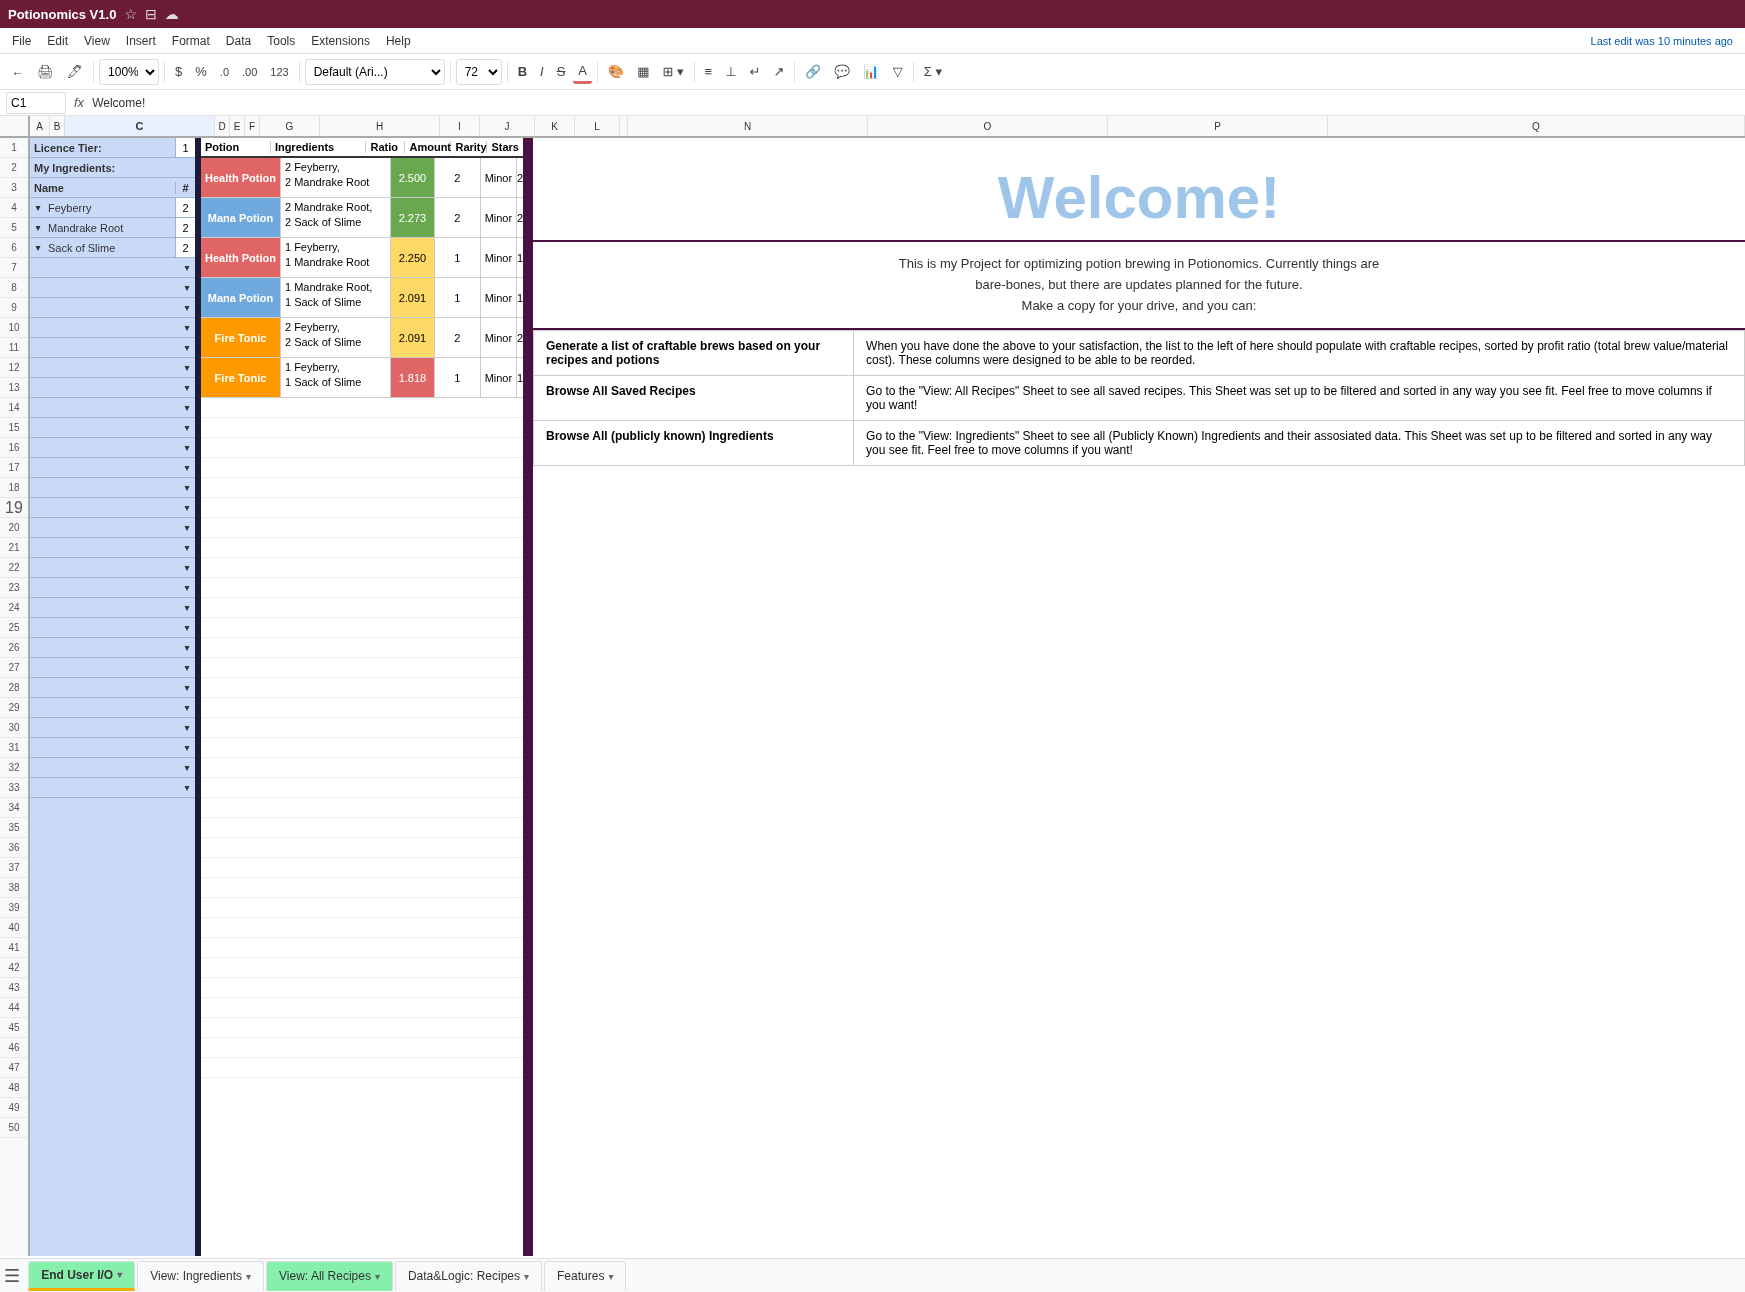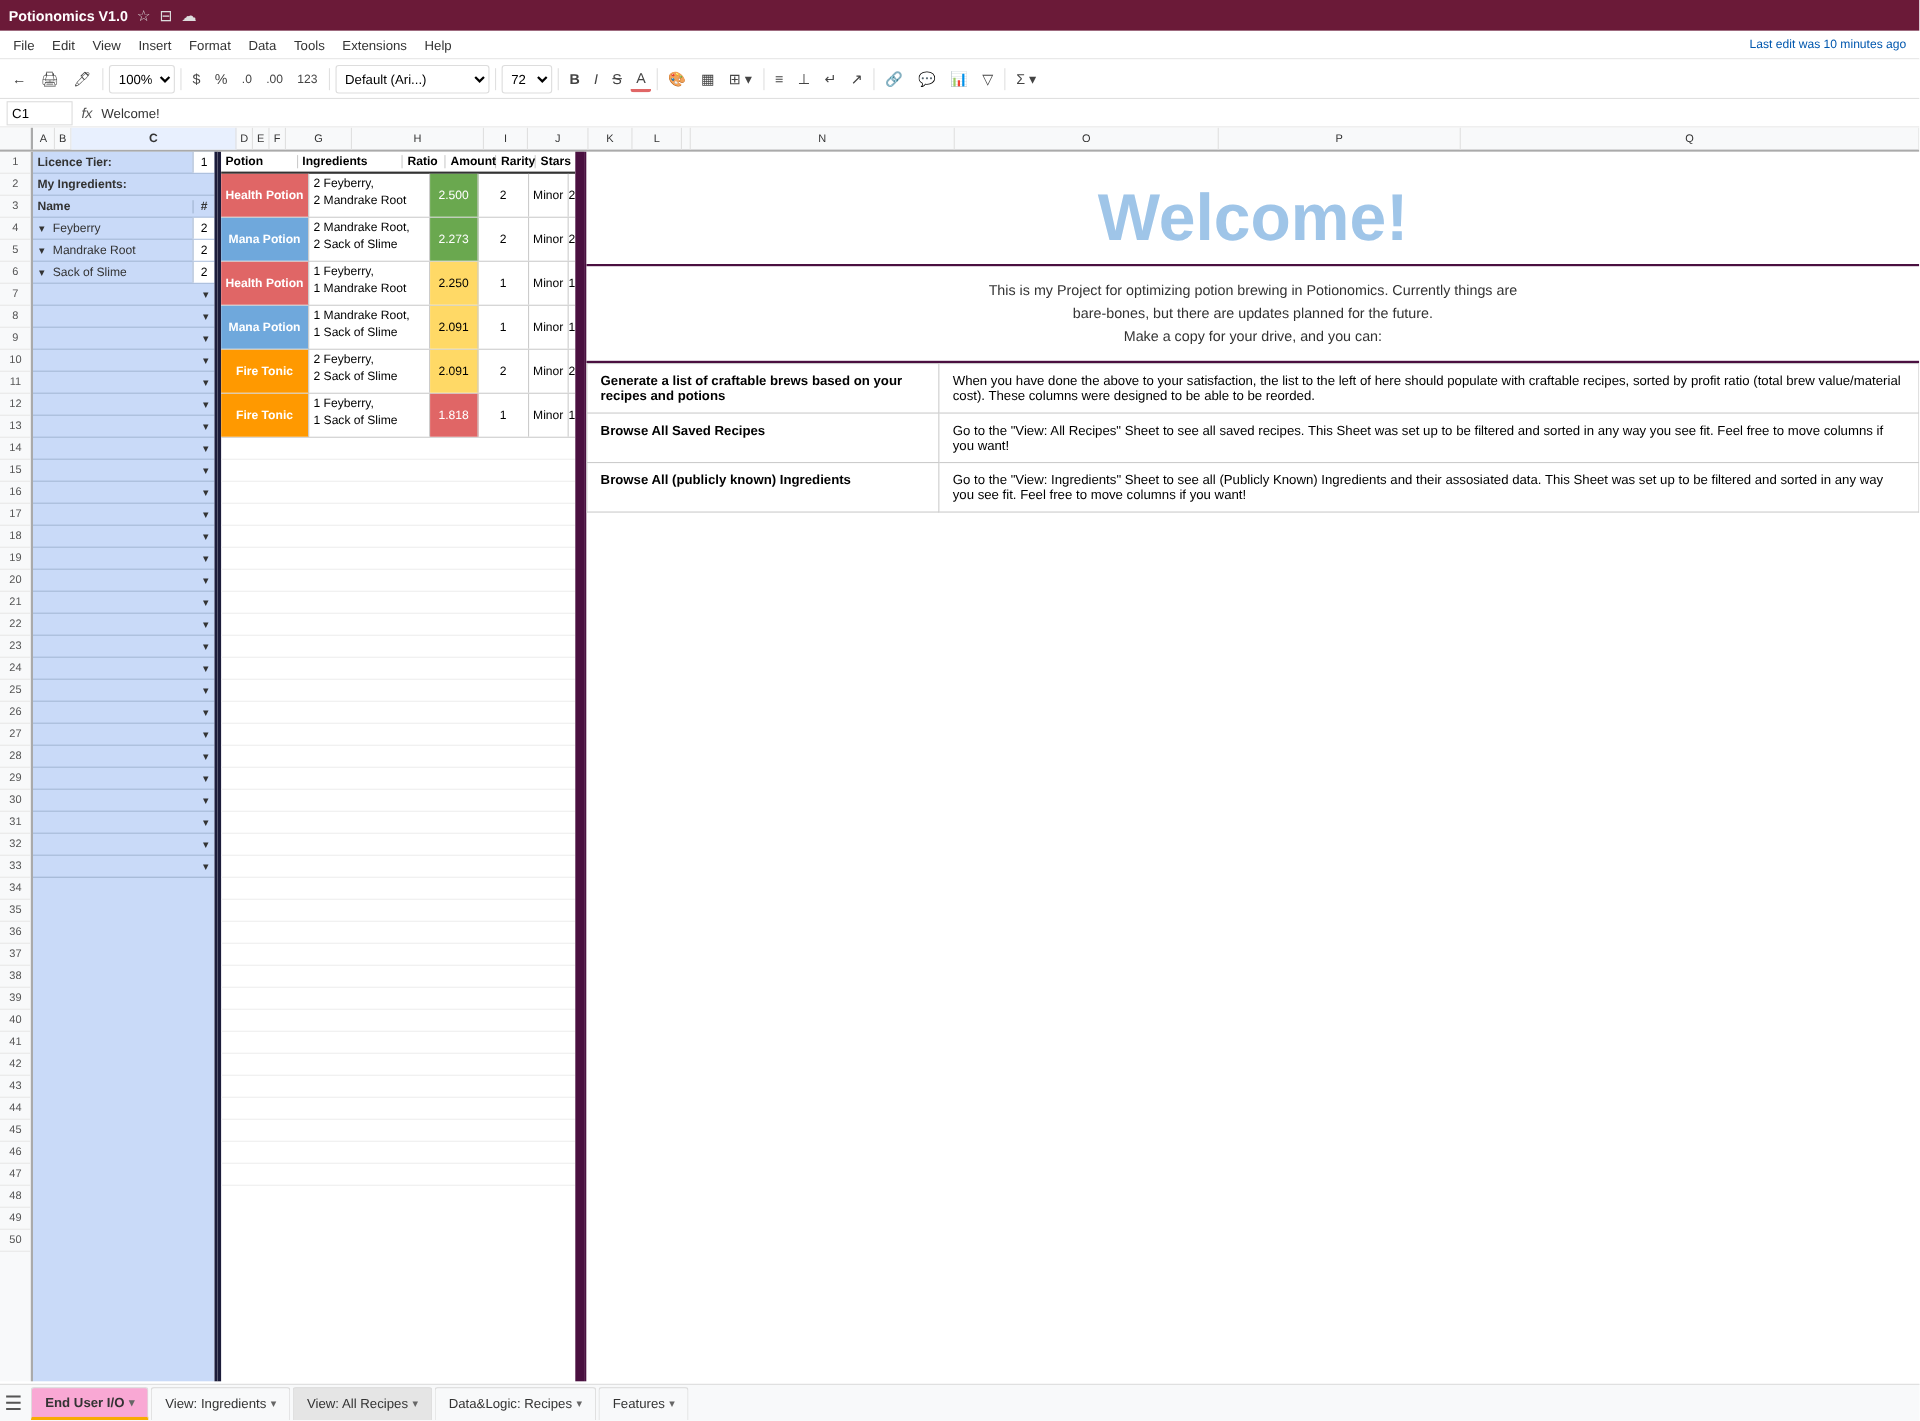--- a/index.html
+++ b/index.html
@@ -196,21 +196,21 @@
       <div style="height: 20px; border-bottom: 1px solid rgb(232, 232, 232); display: flex; align-items: center; justify-content: center; font-size: 10px; color: rgb(85, 85, 85);">9</div>
       <div style="height: 20px; border-bottom: 1px solid rgb(232, 232, 232); display: flex; align-items: center; justify-content: center; font-size: 10px; color: rgb(85, 85, 85);">10</div>
       <div style="height: 20px; border-bottom: 1px solid rgb(232, 232, 232); display: flex; align-items: center; justify-content: center; font-size: 10px; color: rgb(85, 85, 85);">11</div>
       <div style="height: 20px; border-bottom: 1px solid rgb(232, 232, 232); display: flex; align-items: center; justify-content: center; font-size: 10px; color: rgb(85, 85, 85);">12</div>
       <div style="height: 20px; border-bottom: 1px solid rgb(232, 232, 232); display: flex; align-items: center; justify-content: center; font-size: 10px; color: rgb(85, 85, 85);">13</div>
       <div style="height: 20px; border-bottom: 1px solid rgb(232, 232, 232); display: flex; align-items: center; justify-content: center; font-size: 10px; color: rgb(85, 85, 85);">14</div>
       <div style="height: 20px; border-bottom: 1px solid rgb(232, 232, 232); display: flex; align-items: center; justify-content: center; font-size: 10px; color: rgb(85, 85, 85);">15</div>
       <div style="height: 20px; border-bottom: 1px solid rgb(232, 232, 232); display: flex; align-items: center; justify-content: center; font-size: 10px; color: rgb(85, 85, 85);">16</div>
       <div style="height: 20px; border-bottom: 1px solid rgb(232, 232, 232); display: flex; align-items: center; justify-content: center; font-size: 10px; color: rgb(85, 85, 85);">17</div>
       <div style="height: 20px; border-bottom: 1px solid rgb(232, 232, 232); display: flex; align-items: center; justify-content: center; font-size: 10px; color: rgb(85, 85, 85);">18</div>
-      <div style="height: 20px; border-bottom: 1px solid rgb(232, 232, 232); display: flex; align-items: center; justify-content: center; font-size: 10px; color: rgb(85, 85, 85);">19</div>
+      <div style="height: 20px; border-bottom: 1px solid rgb(232, 232, 232); display: flex; align-items: center; justify-content: center; font-size: 16px; color: rgb(85, 85, 85);">19</div>
       <div style="height: 20px; border-bottom: 1px solid rgb(232, 232, 232); display: flex; align-items: center; justify-content: center; font-size: 10px; color: rgb(85, 85, 85);">20</div>
       <div style="height: 20px; border-bottom: 1px solid rgb(232, 232, 232); display: flex; align-items: center; justify-content: center; font-size: 10px; color: rgb(85, 85, 85);">21</div>
       <div style="height: 20px; border-bottom: 1px solid rgb(232, 232, 232); display: flex; align-items: center; justify-content: center; font-size: 10px; color: rgb(85, 85, 85);">22</div>
       <div style="height: 20px; border-bottom: 1px solid rgb(232, 232, 232); display: flex; align-items: center; justify-content: center; font-size: 10px; color: rgb(85, 85, 85);">23</div>
       <div style="height: 20px; border-bottom: 1px solid rgb(232, 232, 232); display: flex; align-items: center; justify-content: center; font-size: 10px; color: rgb(85, 85, 85);">24</div>
       <div style="height: 20px; border-bottom: 1px solid rgb(232, 232, 232); display: flex; align-items: center; justify-content: center; font-size: 10px; color: rgb(85, 85, 85);">25</div>
       <div style="height: 20px; border-bottom: 1px solid rgb(232, 232, 232); display: flex; align-items: center; justify-content: center; font-size: 10px; color: rgb(85, 85, 85);">26</div>
       <div style="height: 20px; border-bottom: 1px solid rgb(232, 232, 232); display: flex; align-items: center; justify-content: center; font-size: 10px; color: rgb(85, 85, 85);">27</div>
       <div style="height: 20px; border-bottom: 1px solid rgb(232, 232, 232); display: flex; align-items: center; justify-content: center; font-size: 10px; color: rgb(85, 85, 85);">28</div>
       <div style="height: 20px; border-bottom: 1px solid rgb(232, 232, 232); display: flex; align-items: center; justify-content: center; font-size: 10px; color: rgb(85, 85, 85);">29</div>
@@ -492,29 +492,29 @@
       </tr>
     </tbody>
       </table>
 
   </div>
 
 </div>
 
 <div id="bottom-bar" style="display:flex;align-items:center;background:#f8f9fa;height:34px;border-top:1px solid #ddd;padding:0 4px;position:absolute;bottom:0;left:0;right:0;width:1745px;">
   <span style="font-size:18px;color:#555;margin-right:8px;cursor:pointer;">☰</span>
-  <div style="display:flex;align-items:center;padding:0 12px;height:30px;border:1px solid #ddd;border-bottom:3px solid #f9ab00;border-radius:3px 3px 0 0;cursor:pointer;font-size:12px;color:#333;background:#f9a8d4;margin-right:2px;font-weight:bold;gap:4px;">
+  <div style="display:flex;align-items:center;padding:0 12px;height:30px;border:1px solid #ddd;border-bottom:3px solid #f9ab00;border-radius:3px 3px 0 0;cursor:pointer;font-size:12px;color:#333;background:#86efac;margin-right:2px;font-weight:bold;gap:4px;">
     <span>End User I/O</span>
     <span style="font-size:10px;color:#666;cursor:pointer;">▾</span>
   </div>
   <div style="display:flex;align-items:center;padding:0 12px;height:30px;border:1px solid #ddd;border-bottom:none;border-radius:3px 3px 0 0;cursor:pointer;font-size:12px;color:#333;background:#f8f9fa;margin-right:2px;gap:4px;">
     <span>View: Ingredients</span>
     <span style="font-size:10px;color:#666;cursor:pointer;">▾</span>
   </div>
-  <div style="display:flex;align-items:center;padding:0 12px;height:30px;border:1px solid #ddd;border-bottom:none;border-radius:3px 3px 0 0;cursor:pointer;font-size:12px;color:#333;background:#e5e5e5;margin-right:2px;gap:4px;">
+  <div style="display:flex;align-items:center;padding:0 12px;height:30px;border:1px solid #ddd;border-bottom:none;border-radius:3px 3px 0 0;cursor:pointer;font-size:12px;color:#333;background:#86efac;margin-right:2px;gap:4px;">
     <span>View: All Recipes</span>
     <span style="font-size:10px;color:#666;cursor:pointer;">▾</span>
   </div>
   <div style="display:flex;align-items:center;padding:0 12px;height:30px;border:1px solid #ddd;border-bottom:none;border-radius:3px 3px 0 0;cursor:pointer;font-size:12px;color:#333;background:#f8f9fa;margin-right:2px;gap:4px;">
     <span>Data&amp;Logic: Recipes</span>
     <span style="font-size:10px;color:#666;cursor:pointer;">▾</span>
   </div>
   <div style="display:flex;align-items:center;padding:0 12px;height:30px;border:1px solid #ddd;border-bottom:none;border-radius:3px 3px 0 0;cursor:pointer;font-size:12px;color:#333;background:#f8f9fa;margin-right:2px;gap:4px;">
     <span>Features</span>
     <span style="font-size:10px;color:#666;cursor:pointer;">▾</span>

